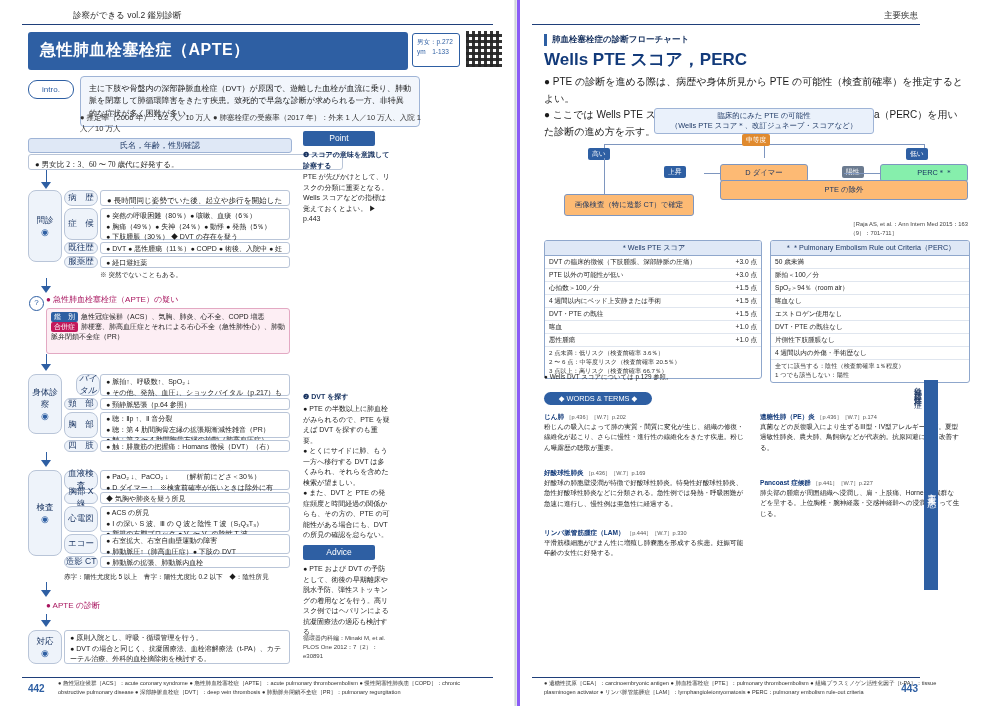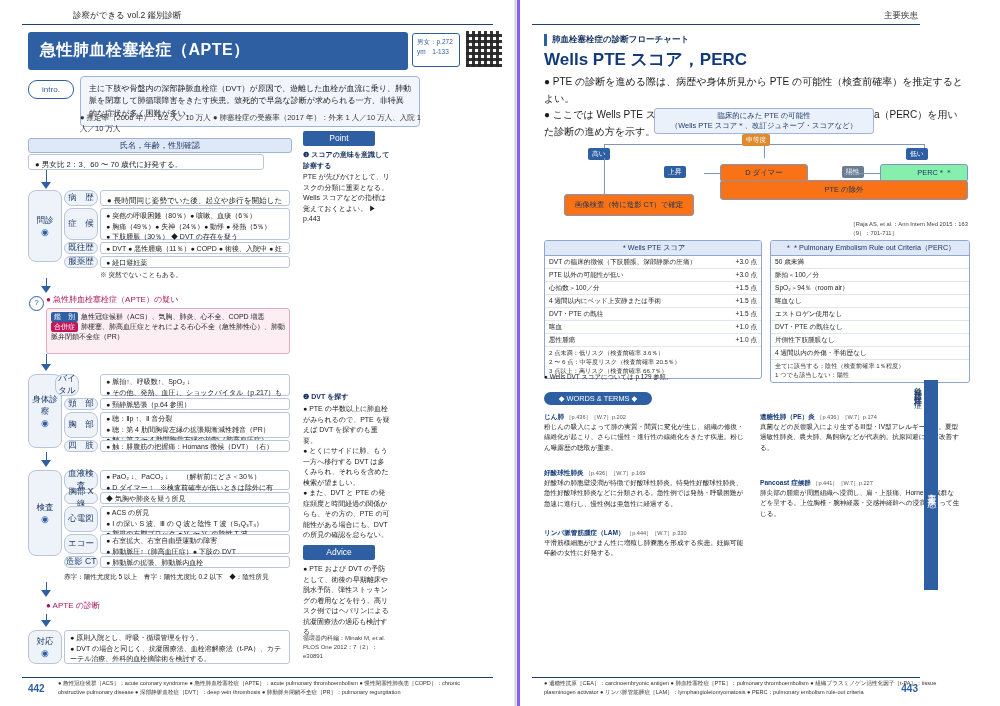--- a/index.html
+++ b/index.html
@@ -44,21 +44,21 @@
   
   .point-head{position:absolute;left:303px;top:131px;width:72px;height:15px;background:#2e5fa3;color:#fff;font-size:8.5px;border-radius:2px;text-align:center;line-height:15px;}
   .col-txt{position:absolute;font-size:7px;line-height:1.5;color:#1b1b1b;}
   .advice-head{position:absolute;left:303px;top:545px;width:72px;height:15px;background:#2e5fa3;color:#fff;font-size:8.5px;border-radius:2px;text-align:center;line-height:15px;}
   
   .r-title{position:absolute;left:24px;top:34px;font-size:8.5px;color:#16315f;}
   .r-title b{display:inline-block;border-left:3px solid #2e5fa3;padding-left:5px;}
   .r-h2{position:absolute;left:24px;top:48px;font-size:17px;color:#123a7a;font-weight:bold;}
   .r-bullets{position:absolute;left:24px;top:74px;width:420px;font-size:10px;line-height:1.65;color:#1b1b1b;}
   .flow{position:absolute;left:24px;top:108px;width:430px;height:120px;}
-  .fbox{position:absolute;box-sizing:border-box;border:1px solid #7e96bf;background:#f97316;border-radius:3px;font-size:7.4px;color:#16315f;display:flex;align-items:center;justify-content:center;text-align:center;line-height:1.35;padding:2px;}
+  .fbox{position:absolute;box-sizing:border-box;border:1px solid #7e96bf;background:#fdba74;border-radius:3px;font-size:7.4px;color:#16315f;display:flex;align-items:center;justify-content:center;text-align:center;line-height:1.35;padding:2px;}
   .fbox.top{background:#eaf1fb;border-color:#9fb4d6;}
   .tag{position:absolute;font-size:6.8px;color:#fff;border-radius:2px;padding:1px 4px;}
   .tag.or{background:#e08a2e;}
   .tag.bl{background:#2e5fa3;}
   .tag.gr{background:#3f8a52;}
   .line{position:absolute;background:#7e96bf;}
   .tbl{position:absolute;box-sizing:border-box;border:1px solid #8fa7cc;border-radius:3px;background:#fff;overflow:hidden;}
   .tbl .cap{background:#dfe8f6;color:#16315f;font-size:7.2px;text-align:center;padding:2px 0;border-bottom:1px solid #8fa7cc;}
   .tbl table{border-collapse:collapse;width:100%;font-size:6.6px;color:#1b1b1b;}
   .tbl td{border-bottom:1px solid #e0e6ef;padding:1.5px 4px;}
@@ -93,21 +93,21 @@
     </div>
     <div class="tag-box" style="white-space:pre-line">男女：p.272
 ym　1-133</div>
     <div class="qr"></div>
 
     <div class="intro-pill">intro.</div>
     <div class="intro-box">主に下肢や骨盤内の深部静脈血栓症（DVT）が原因で、遊離した血栓が血流に乗り、肺動脈を閉塞して肺循環障害をきたす疾患。致死的で早急な診断が求められる一方、非特異的な症状が多く困難が多い。</div>
     <div class="intro-note">● 推定率（2006 年）：6.2 人／10 万人 ● 肺塞栓症の受療率（2017 年）：外来 1 人／10 万人、入院 1 人／10 万人</div>
 
     <div class="sec-head" style="left:28px;top:138px;width:262px;height:13px;line-height:13px;">氏名，年齢，性別確認</div>
-    <div class="box" style="left:28px;top:154px;width:236px;height:16px;">● 男女比 2：3、60 〜 70 歳代に好発する。</div>
+    <div class="box" style="left:28px;top:154px;width:315px;height:16px;font-family:Liberation Serif, serif;">● 男女比 2：3、60 〜 70 歳代に好発する。</div>
     <div class="vline" style="left:46px;top:170px;height:14px;"></div>
     <div class="arrow-v" style="left:41px;top:182px;"></div>
 
     <div class="label-cell" style="left:28px;top:190px;width:34px;height:72px;">
       <span>問診</span>
       <span class="dot" style="font-size:9px">◉</span>
     </div>
     <div class="label-cell" style="left:64px;top:190px;width:34px;height:16px;">病　歴</div>
     <div class="box" style="left:100px;top:190px;width:190px;height:16px;white-space:pre-line">● 長時間同じ姿勢でいた後、起立や歩行を開始したときに突発発症</div>
     <div class="label-cell" style="left:64px;top:208px;width:34px;height:32px;">症　候</div>
@@ -127,25 +127,25 @@
     <div class="pink-head" style="left:46px;top:294px;">● 急性肺血栓塞栓症（APTE）の疑い</div>
     <div class="box pink" style="left:46px;top:308px;width:244px;height:46px;padding:3px 4px;">
       <div style="font-size:7px;line-height:1.45">
         <span class="chip blue">鑑　別</span><span>急性冠症候群（ACS）、気胸、肺炎、心不全、COPD 増悪</span><br>
         <span class="chip red">合併症</span><span>肺梗塞、肺高血圧症とそれによる右心不全（急性肺性心）、肺動脈弁閉鎖不全症（PR）</span>
       </div>
     </div>
     <div class="vline" style="left:46px;top:354px;height:12px;"></div>
     <div class="arrow-v" style="left:41px;top:364px;"></div>
 
-    <div class="label-cell" style="left:28px;top:374px;width:34px;height:74px;">
+    <div class="label-cell" style="left:28px;top:374px;width:34px;height:60px;">
       <span>身体診察</span>
       <span class="dot" style="font-size:9px">◉</span>
     </div>
-    <div class="label-cell" style="left:55px;top:374px;width:24px;height:22px;">バイタル</div>
+    <div class="label-cell" style="left:76px;top:374px;width:24px;height:22px;font-style:italic;">バイタル</div>
     <div class="box" style="left:100px;top:374px;width:190px;height:22px;white-space:pre-line;font-size:7px;padding:2px 5px;">● 脈拍↑、呼吸数↑、SpO₂ ↓
 ● その他、発熱、血圧↓、ショックバイタル（p.217）もみられる。</div>
     <div class="label-cell" style="left:64px;top:398px;width:34px;height:12px;">頸　部</div>
     <div class="box" style="left:100px;top:398px;width:190px;height:12px;font-size:7px;padding:1px 5px;">● 頸静脈怒張（p.64 参照）</div>
     <div class="label-cell" style="left:64px;top:412px;width:34px;height:26px;">胸　部</div>
     <div class="box" style="left:100px;top:412px;width:190px;height:26px;white-space:pre-line;font-size:7px;padding:1px 5px;">● 聴：Ⅱp ↑、Ⅱ 音分裂
 ● 聴：第 4 肋間胸骨左縁の拡張期漸減性雑音（PR）
 ● 触：第 2 〜 4 肋間胸骨左縁の拍動（肺高血圧症）</div>
     <div class="label-cell" style="left:64px;top:440px;width:34px;height:12px;">四　肢</div>
     <div class="box" style="left:100px;top:440px;width:190px;height:12px;font-size:7px;padding:1px 5px;">● 触：腓腹筋の把握痛：Homans 徴候（DVT）（右）</div>

